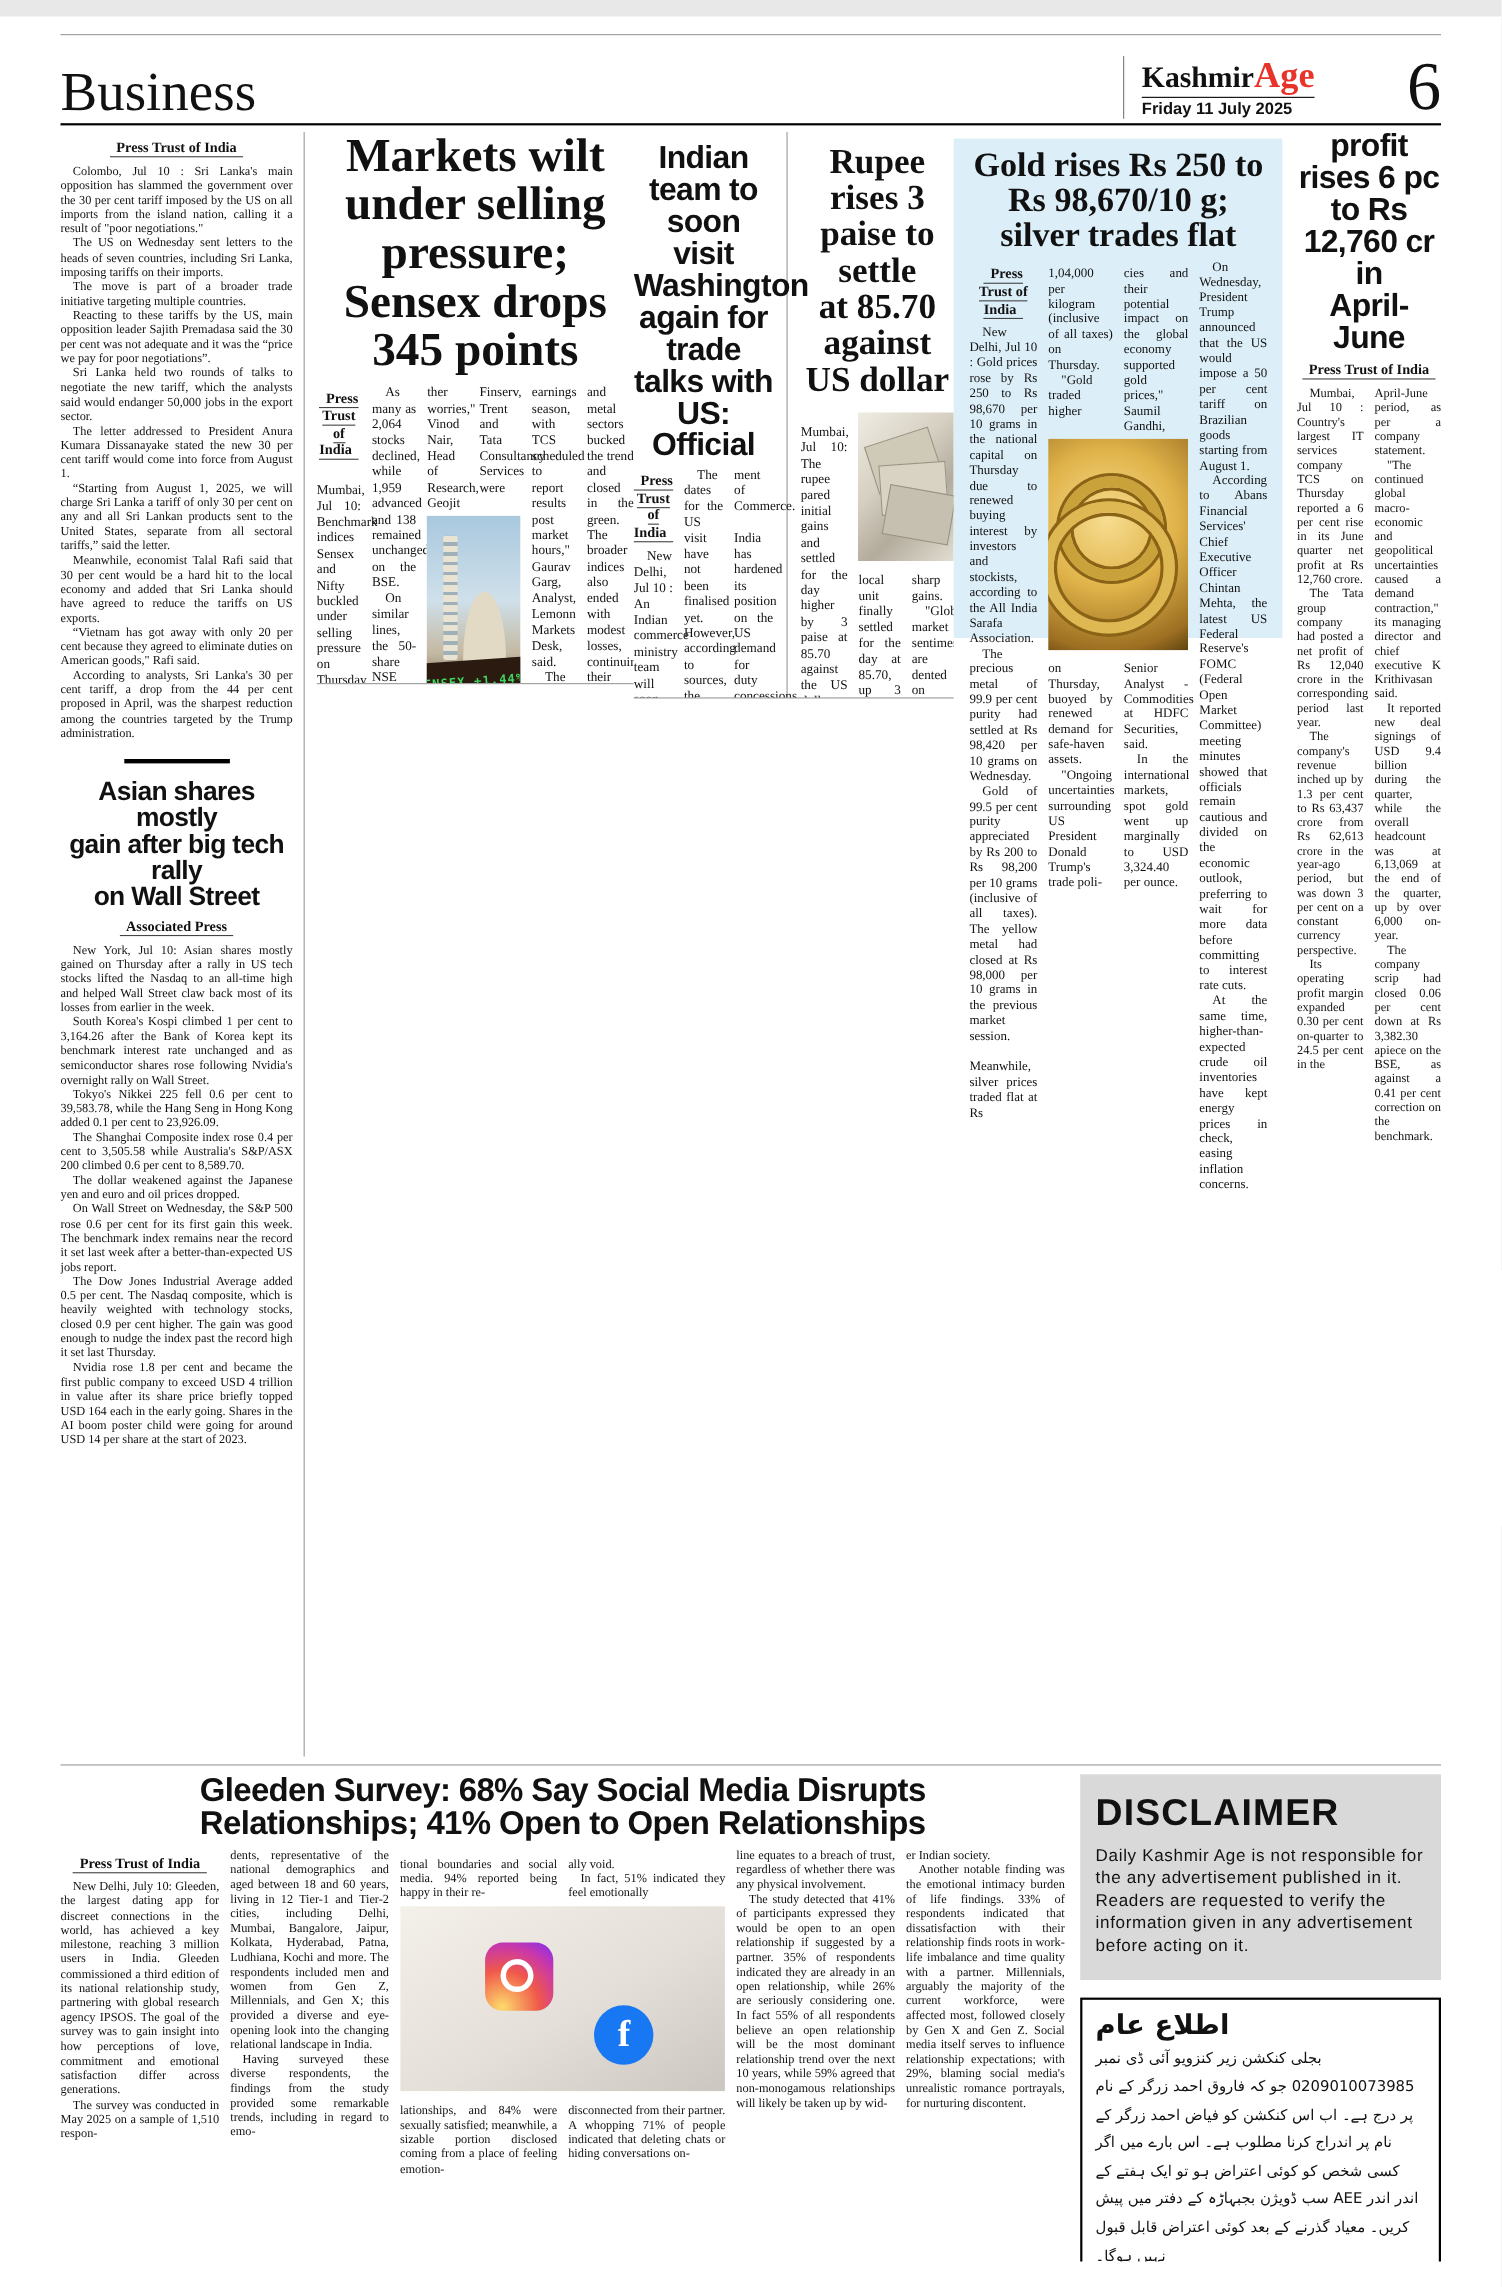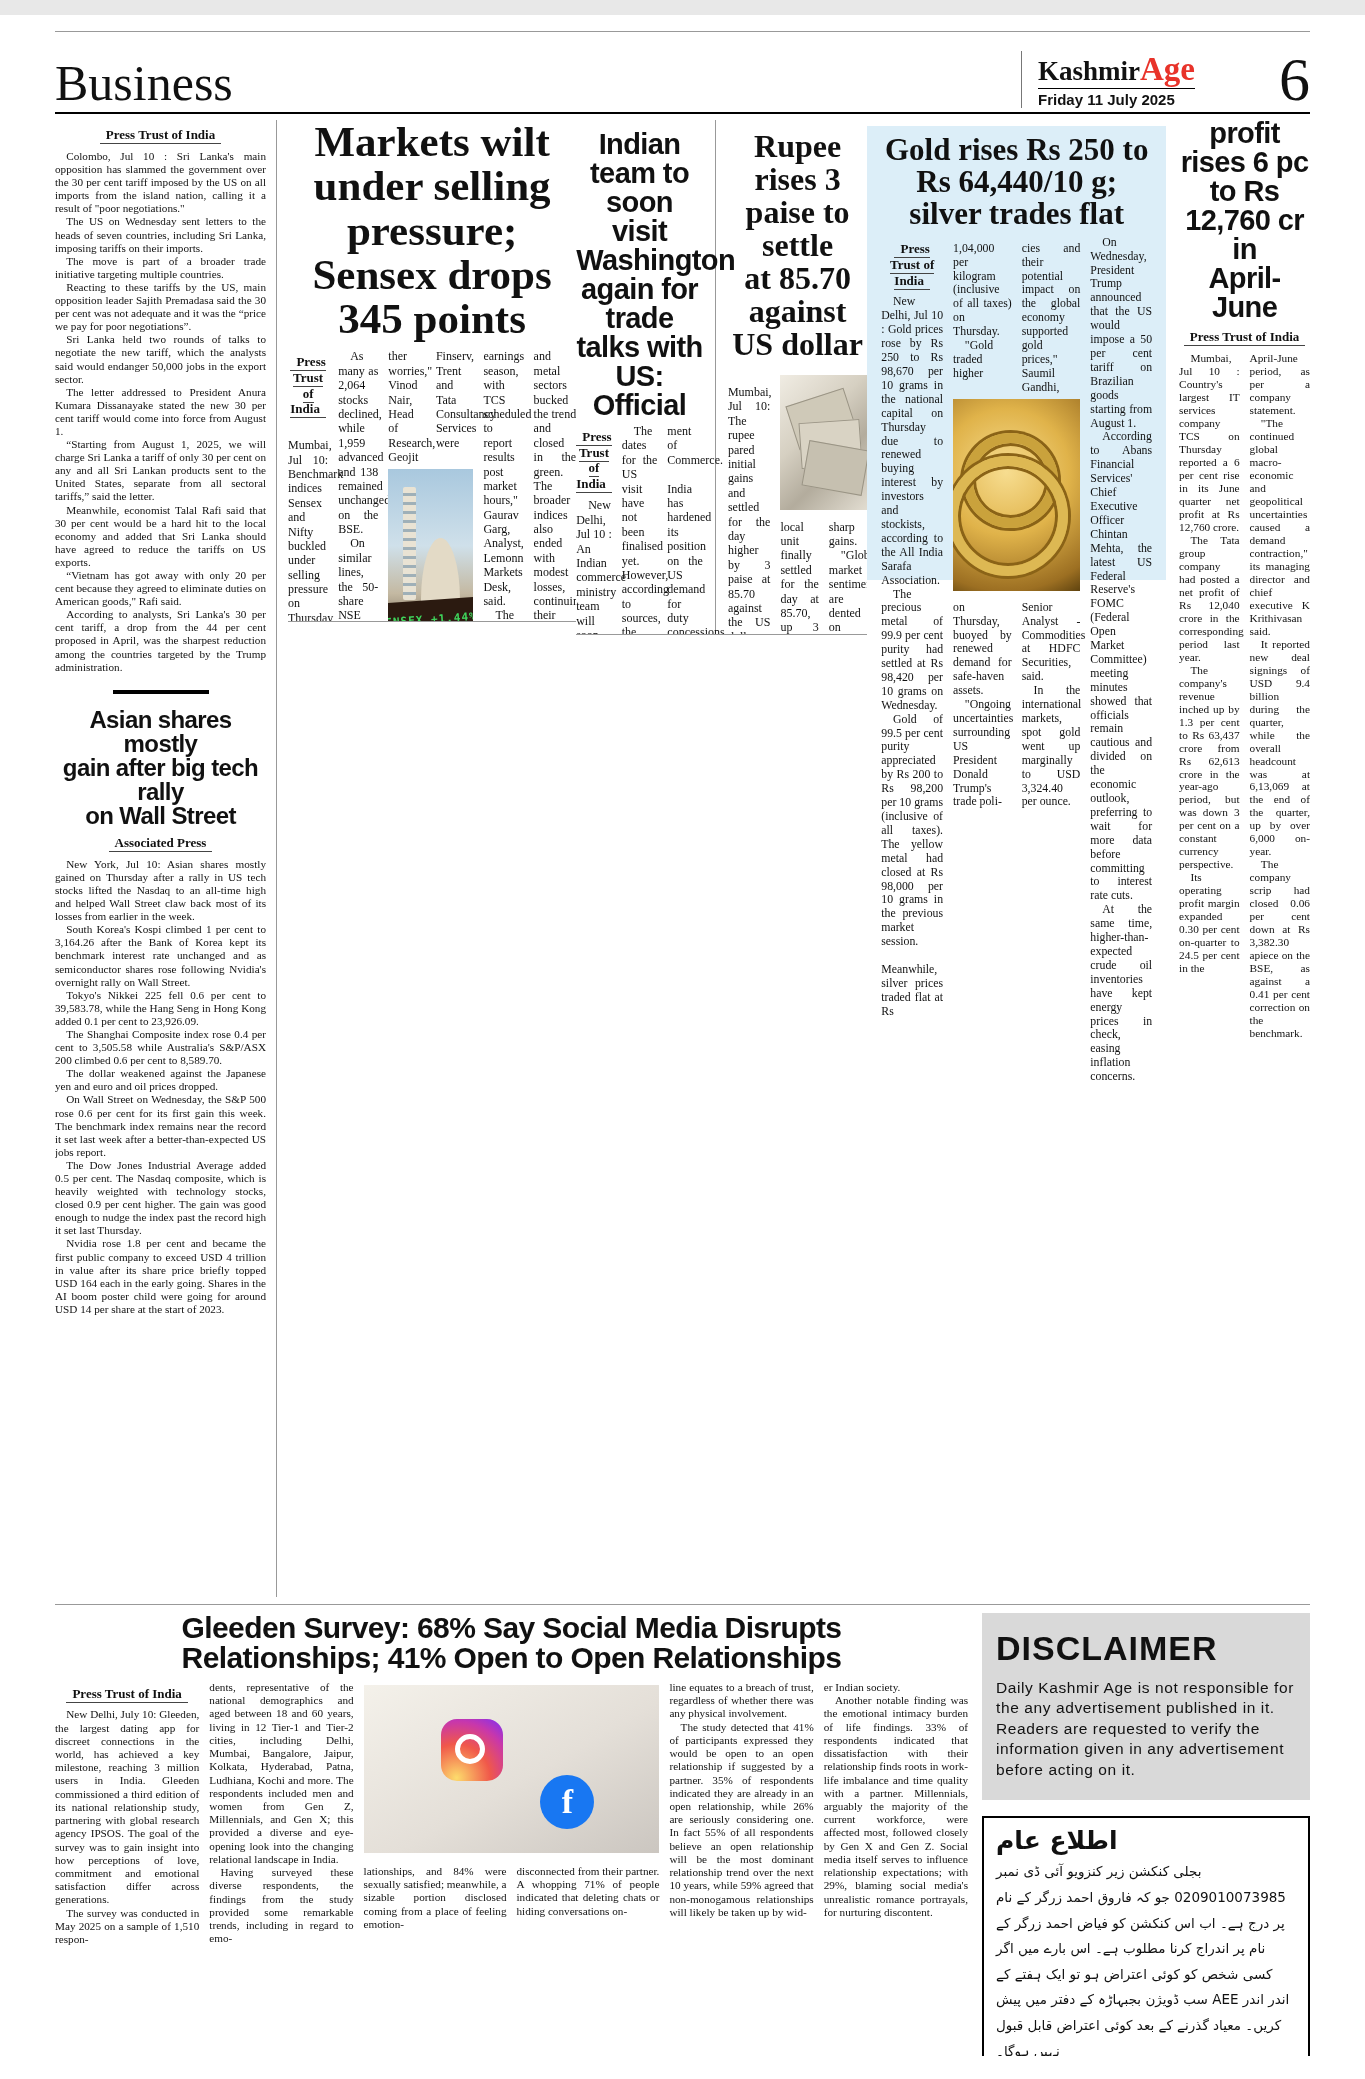--- a/index.html
+++ b/index.html
@@ -231,21 +231,21 @@
  "Global market sentiments are dented on uncertainty over trade tariffs. India and US are expected to finalise a mini trade deal which may support the domestic currency," Choudhary said, adding, "traders may take cues from weekly unemployment claims data from the US. USD-INR spot price is expected to trade in a range of Rs 85.40 to Rs 85.95."</div>
               </div>
             </div>
           </div>
         </div>
       </div>
 
       <div class="gt-band">
         <div class="gold">
           <h2 class="hl-serif">Gold rises Rs 250 to
-Rs 64,440/10 g; silver trades flat</h2>
+Rs 98,670/10 g; silver trades flat</h2>
           <div class="cols">
             <div class="col">
               <div class="byline"><span>Press Trust of India</span></div>
               <div class="coltext"> New Delhi, Jul 10 : Gold prices rose by Rs 250 to Rs 98,670 per 10 grams in the national capital on Thursday due to renewed buying interest by investors and stockists, according to the All India Sarafa Association.
  The precious metal of 99.9 per cent purity had settled at Rs 98,420 per 10 grams on Wednesday.
  Gold of 99.5 per cent purity appreciated by Rs 200 to Rs 98,200 per 10 grams (inclusive of all taxes). The yellow metal had closed at Rs 98,000 per 10 grams in the previous market session.
  Meanwhile, silver prices traded flat at Rs</div>
             </div>
             <div class="mid2">
               <div class="cols">
@@ -297,20 +297,25 @@
 Relationships; 41% Open to Open Relationships</h2>
       <div class="cols">
         <div class="col">
           <div class="byline"><span>Press Trust of India</span></div>
           <div class="coltext"> New Delhi, July 10: Gleeden, the largest dating app for discreet connections in the world, has achieved a key milestone, reaching 3 million users in India. Gleeden commissioned a third edition of its national relationship study, partnering with global research agency IPSOS. The goal of the survey was to gain insight into how perceptions of love, commitment and emotional satisfaction differ across generations.
  The survey was conducted in May 2025 on a sample of 1,510 respon-</div>
         </div>
         <div class="col coltext">dents, representative of the national demographics and aged between 18 and 60 years, living in 12 Tier-1 and Tier-2 cities, including Delhi, Mumbai, Bangalore, Jaipur, Kolkata, Hyderabad, Patna, Ludhiana, Kochi and more. The respondents included men and women from Gen Z, Millennials, and Gen X; this provided a diverse and eye-opening look into the changing relational landscape in India.
  Having surveyed these diverse respondents, the findings from the study provided some remarkable trends, including in regard to emo-</div>
         <div class="mid2">
+          <div class="cols">
+            <div class="col coltext">tional boundaries and social media. 94% reported being happy in their re-</div>
+            <div class="col coltext">ally void.
+ In fact, 51% indicated they feel emotionally</div>
+          </div>
           <div class="photo photo-phone">
             <div class="ig-blob"></div>
             <div class="ig-ring"></div>
             <div class="fb-dot">f</div>
           </div>
           <div class="cols">
             <div class="col coltext">lationships, and 84% were sexually satisfied; meanwhile, a sizable portion disclosed coming from a place of feeling emotion-</div>
             <div class="col coltext">disconnected from their partner. A whopping 71% of people indicated that deleting chats or hiding conversations on-</div>
           </div>
         </div>

